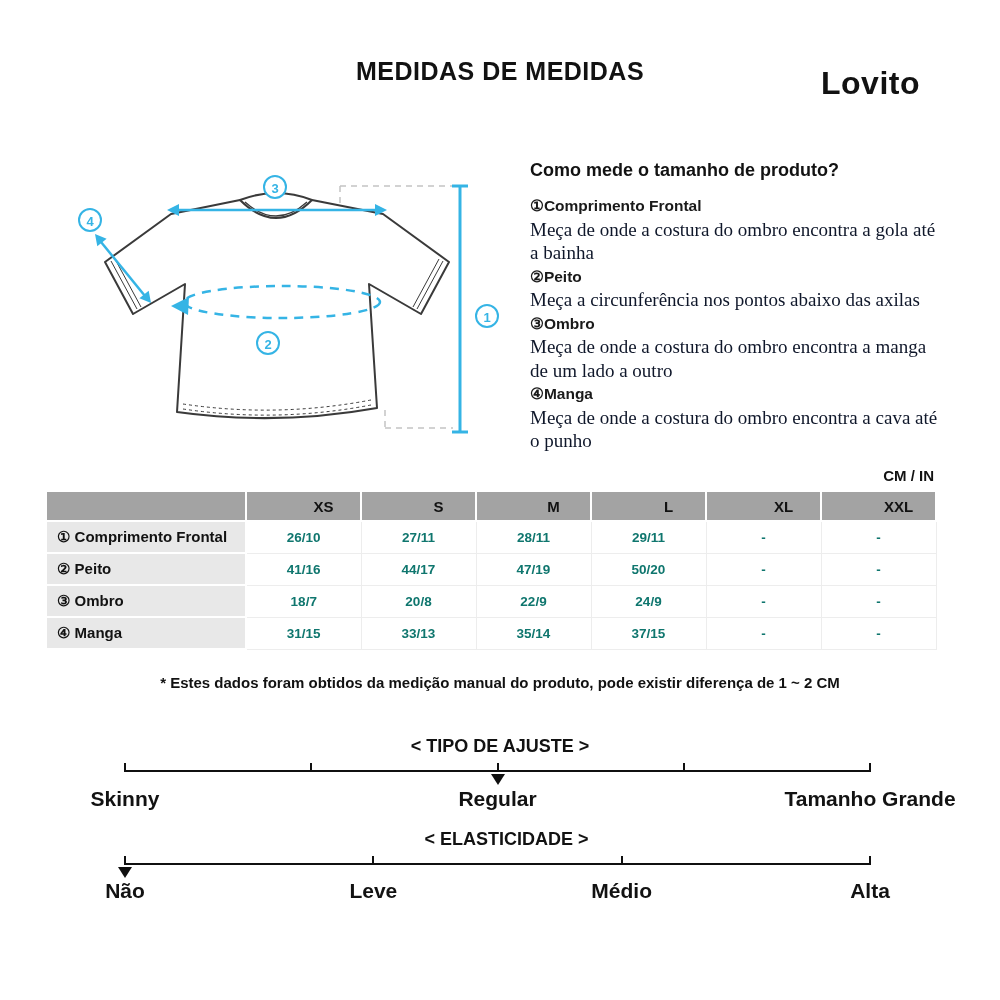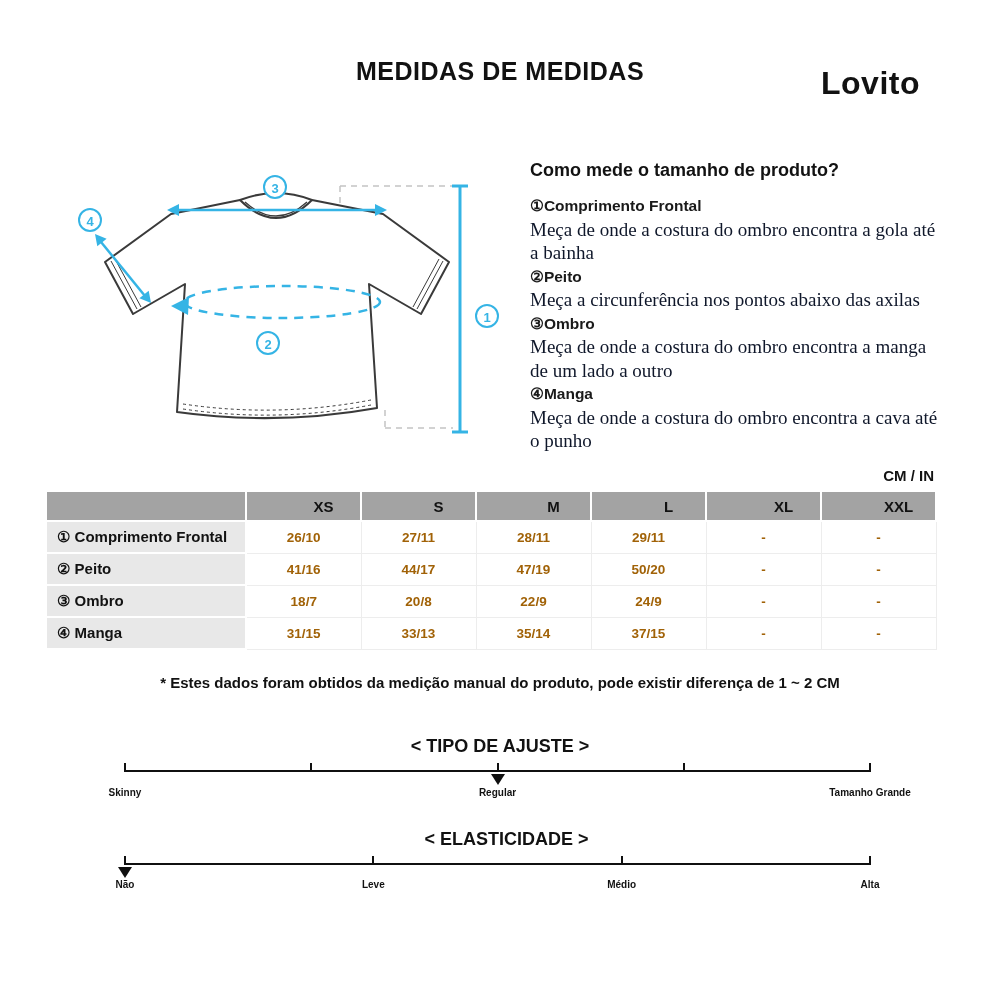--- a/index.html
+++ b/index.html
@@ -22,42 +22,42 @@
   .guide-title { font-size:18px; font-weight:800; color:#121212; margin-bottom:13px; }
   .g-label { font-size:15.5px; font-weight:700; color:#1a1a1a; line-height:23.5px; }
   .g-desc  { font-size:19px; font-weight:400; color:#0f172a; line-height:23.5px;font-family:Liberation Serif, serif; }
 
   .units { position:absolute; top:467px; right:66px; font-size:15px; font-weight:800; color:#121212; }
 
   .size-table-wrap { position:absolute; left:45px; top:490px; width:890px; }
   table { border-collapse:collapse; table-layout:fixed; width:890px; }
   thead th { background:#a3a3a3; border:2px solid #fff; height:30px; font-size:15px; font-weight:700; text-align:center; color:#121212;padding-left:40px; }
   td.rowlabel { background:#e8e8e8; border:2px solid #fff; height:32px; font-size:15px; font-weight:700; text-align:left; padding-left:10px; color:#121212; }
-  td.val { background:#fff; border:1px solid #ededed; height:32px; font-size:13.5px; font-weight:700; text-align:center; color:#a16207; }
+  td.val { background:#fff; border:1px solid #ededed; height:32px; font-size:13.5px; font-weight:700; text-align:center; color:#0f766e; }
 
   .footnote { position:absolute; top:674px; left:0; right:0; text-align:center; font-size:15px; font-weight:700; color:#121212; }
 
   .scale-title { position:absolute; left:0; right:0; text-align:center; font-size:18px; font-weight:800; color:#121212; }
   .fit-title   { top:736px; }
   .ela-title   { top:829px;padding-left:13px; }
 
   .scale-track { position:absolute; left:125px; width:745px; height:24px; }
   .fit-track   { top:763px; }
   .ela-track   { top:856px; }
   .scale-line  { position:absolute; top:7px; left:0; right:0; height:2px; background:#101010; }
   .scale-tick  { position:absolute; top:0; width:2px; height:9px; background:#101010; transform:translateX(-50%); }
   .scale-marker{ position:absolute; top:11px; width:0; height:0;
                  border-left:7px solid transparent; border-right:7px solid transparent;
                  border-top:11px solid #101010; transform:translateX(-50%); }
 
   .scale-labels { position:absolute; left:125px; width:745px; height:22px; }
   .fit-labels  { top:787px; }
   .ela-labels  { top:879px; }
   .scale-labels span { position:absolute; transform:translateX(-50%); white-space:nowrap;
-                       font-size:10px; font-weight:700; color:#121212; }
+                       font-size:21px; font-weight:700; color:#121212; }
 
   svg text.callout { font-family:"Liberation Sans", sans-serif; font-size:13px; font-weight:700; fill:#35b4e5; }
 </style>
 </head>
 <body>
 
 <div class="page">
 
   <div class="page-title">MEDIDAS DE MEDIDAS</div>
   <div class="brand">Lovito</div>

